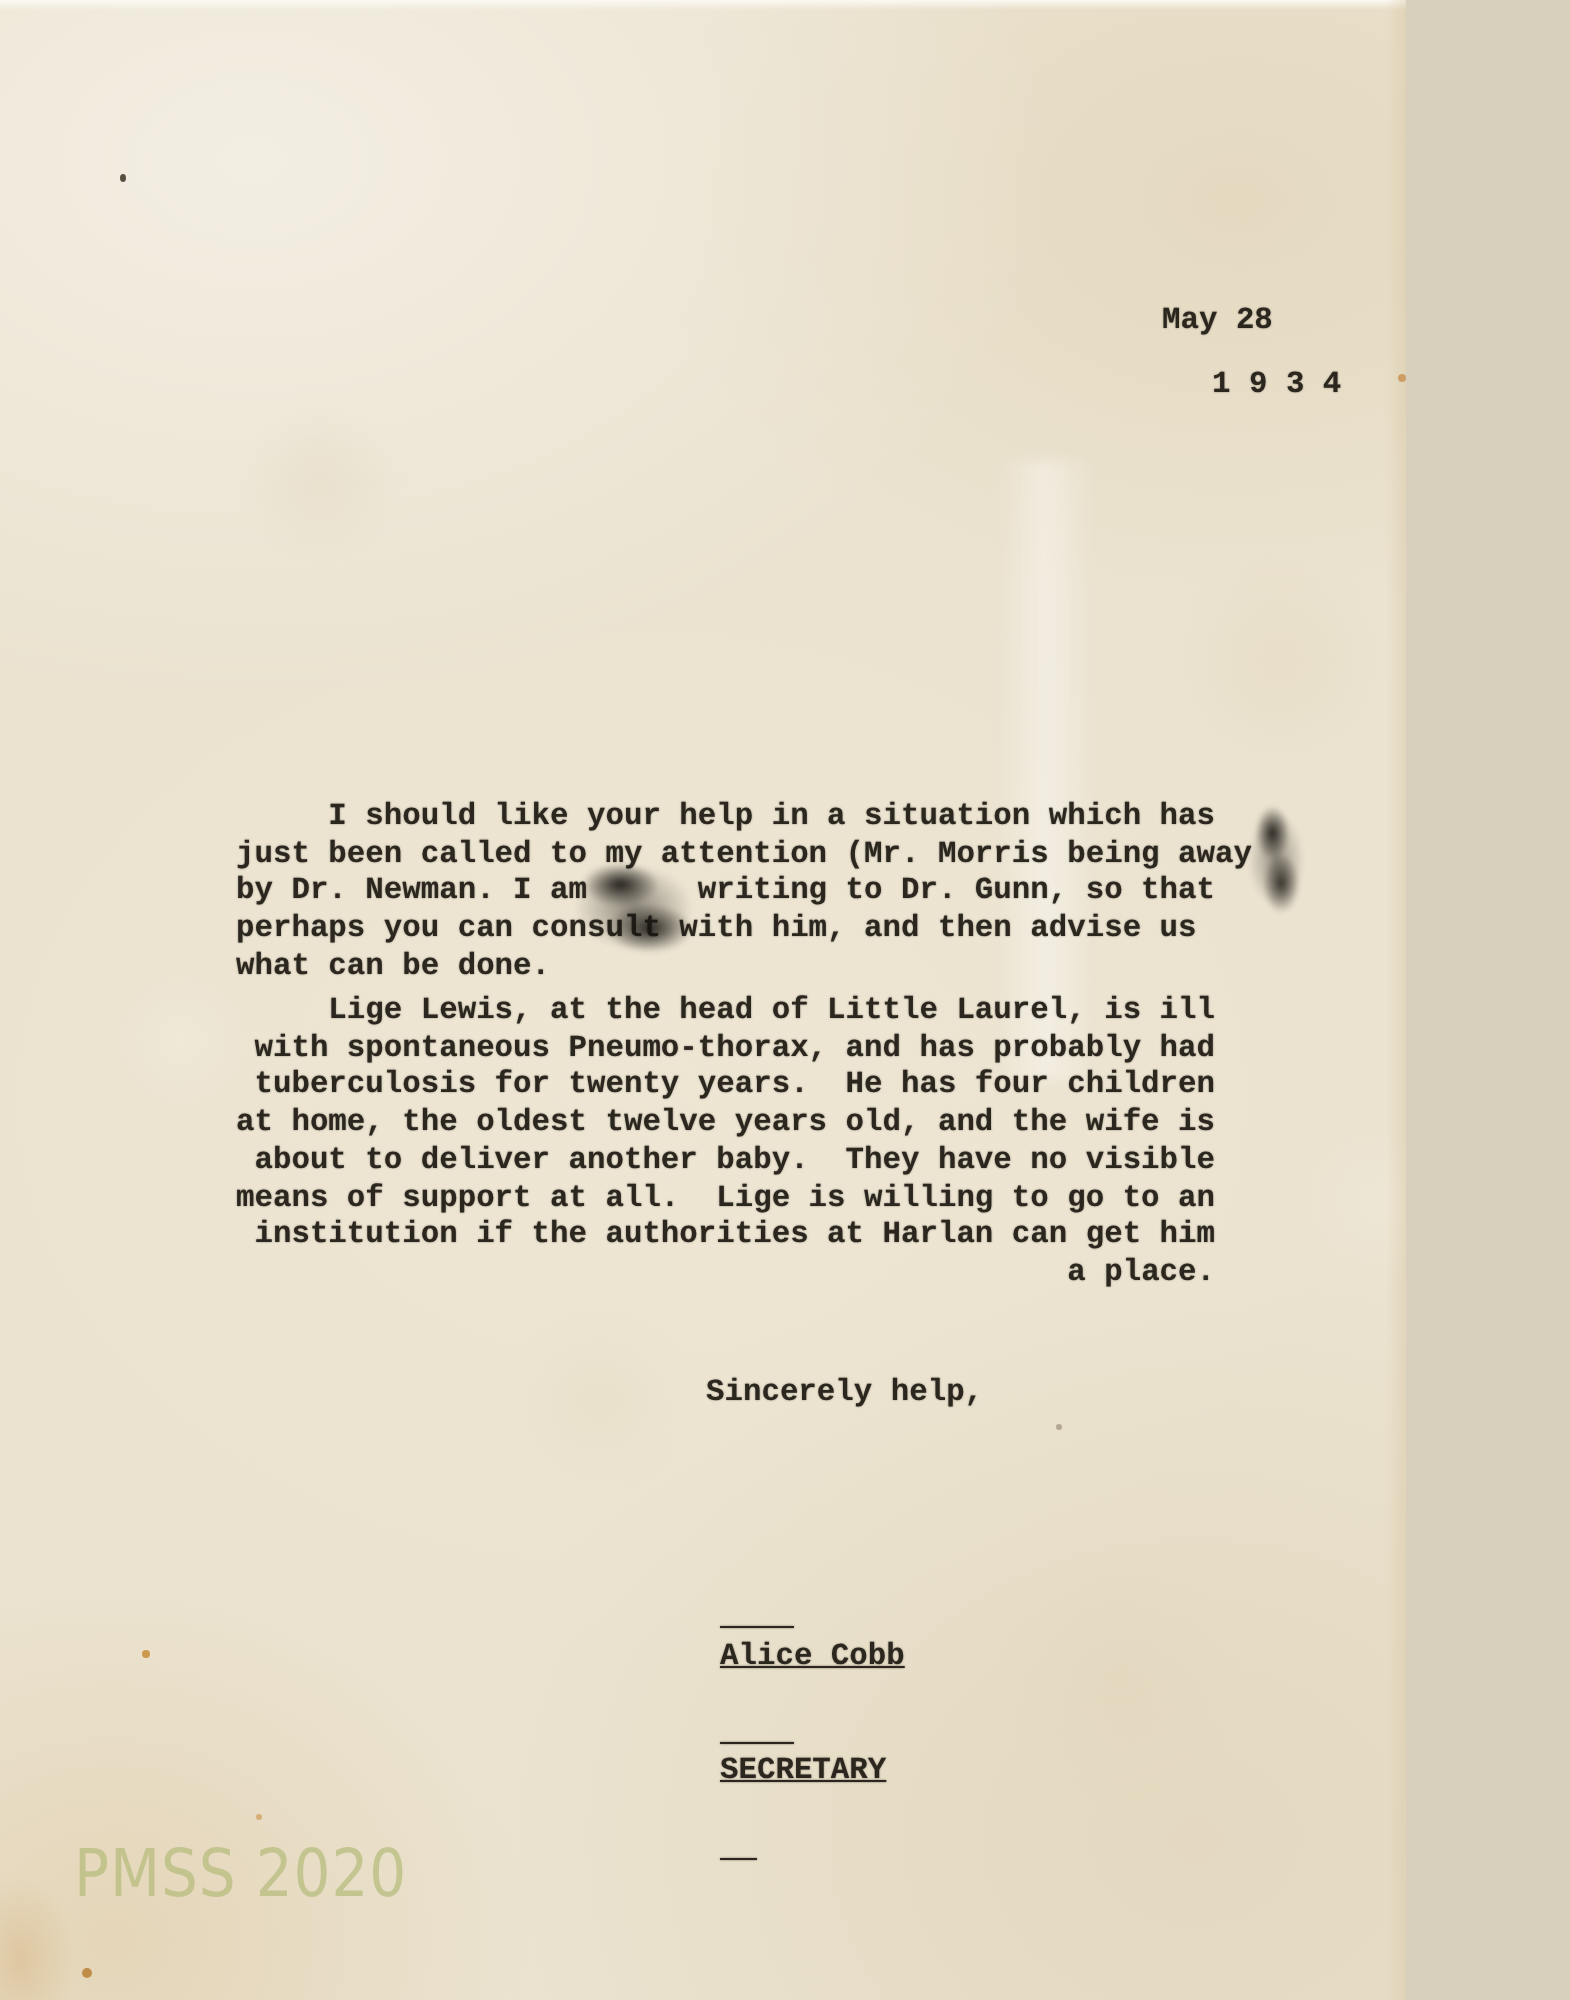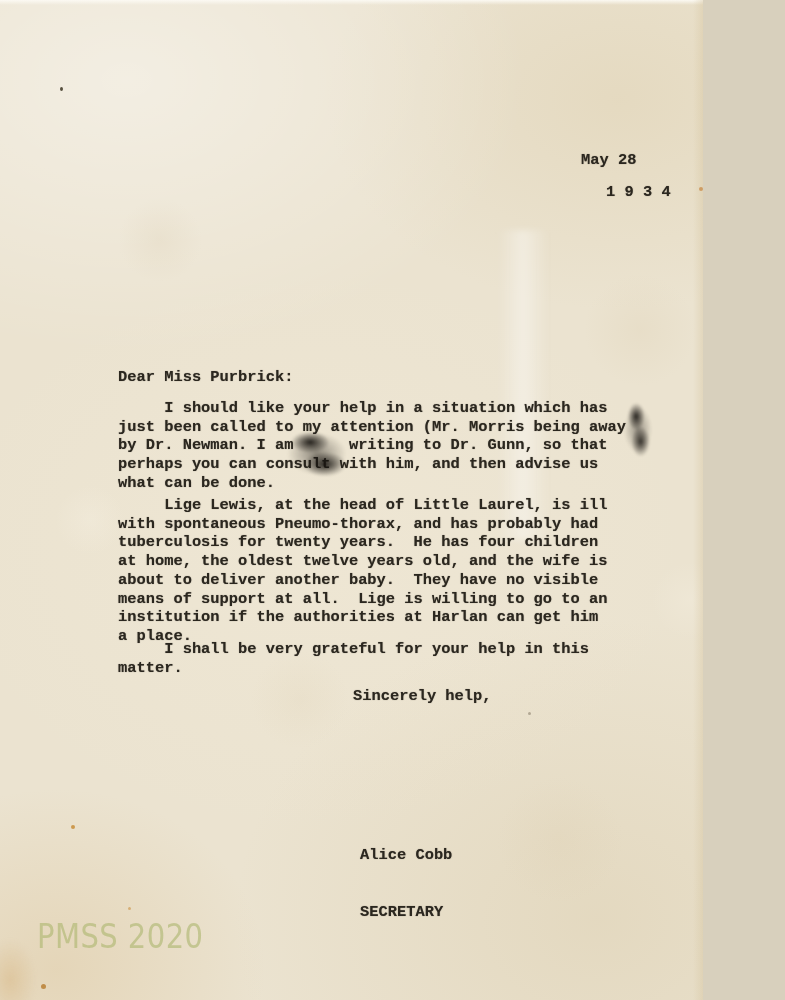--- a/index.html
+++ b/index.html
@@ -54,24 +54,24 @@
     font-weight: bold;
     color: #2b271f;
     text-shadow: 0 0 1px rgba(43,39,32,0.55);
     letter-spacing: 0;
   }
   .date1   { left: 581px; top: 151px; }
   .date2   { left: 574px; top: 183px; margin-left: 32px; }
   .address { left: 118px; top: 301px; line-height: 18.2px; }
   .salutation { left: 118px; top: 368px; }
   .p1 { left: 118px; top: 399px; }
-  .p2 { left: 118px; top: 496px; }
+  .p2 { left: 118px; top: 496px; text-align: right; }
   .p3 { left: 118px; top: 640px; }
   .closing { left: 353px; top: 687px; }
-  .signature { left: 360px; top: 807px; line-height: 19.3px; }
+  .signature { left: 360px; top: 780px; line-height: 19.3px; text-decoration: underline; }
   .blot {
     position: absolute;
     pointer-events: none;
   }
   .blot-center {
     left: 279px; top: 426px; width: 82px; height: 58px;
     background:
       radial-gradient(ellipse 27px 15px at 38% 28%, rgba(22,19,15,0.92), rgba(22,19,15,0) 72%),
       radial-gradient(ellipse 30px 17px at 56% 66%, rgba(22,19,15,0.88), rgba(22,19,15,0) 72%),
       radial-gradient(ellipse 38px 27px at 46% 48%, rgba(22,19,15,0.45), rgba(22,19,15,0) 78%);
@@ -118,37 +118,34 @@
   <div class="grain"></div>
   <div class="edge-top"></div>
   <div class="edge-right"></div>
   <div class="crease"></div>
   <div class="stain-bl"></div>
 
   <div class="txt date1">May 28</div>
   <div class="txt date2">1 9 3 4</div>
 
 
-  <div class="txt salutation">Dear Miss Purbrick:</div>
 
   <div class="txt p1">     I should like your help in a situation which has
 just been called to my attention (Mr. Morris being away
 by Dr. Newman. I am      writing to Dr. Gunn, so that
 perhaps you can consult with him, and then advise us
 what can be done.</div>
   <div class="txt p2">     Lige Lewis, at the head of Little Laurel, is ill
 with spontaneous Pneumo-thorax, and has probably had
 tuberculosis for twenty years.  He has four children
 at home, the oldest twelve years old, and the wife is
 about to deliver another baby.  They have no visible
 means of support at all.  Lige is willing to go to an
 institution if the authorities at Harlan can get him
 a place.</div>
-  <div class="txt p3">     I shall be very grateful for your help in this
-matter.</div>
 
   <div class="txt closing">Sincerely help,</div>
 
   <div class="txt signature">
     <div>Alice Cobb</div>
     <div>SECRETARY</div>
   </div>
 
   <div class="blot blot-center"></div>
   <div class="blot blot-right"></div>

